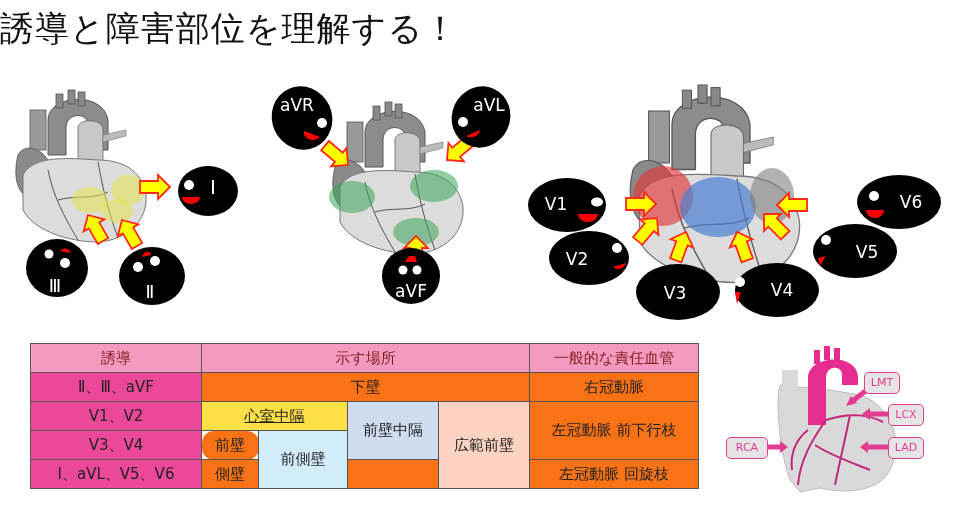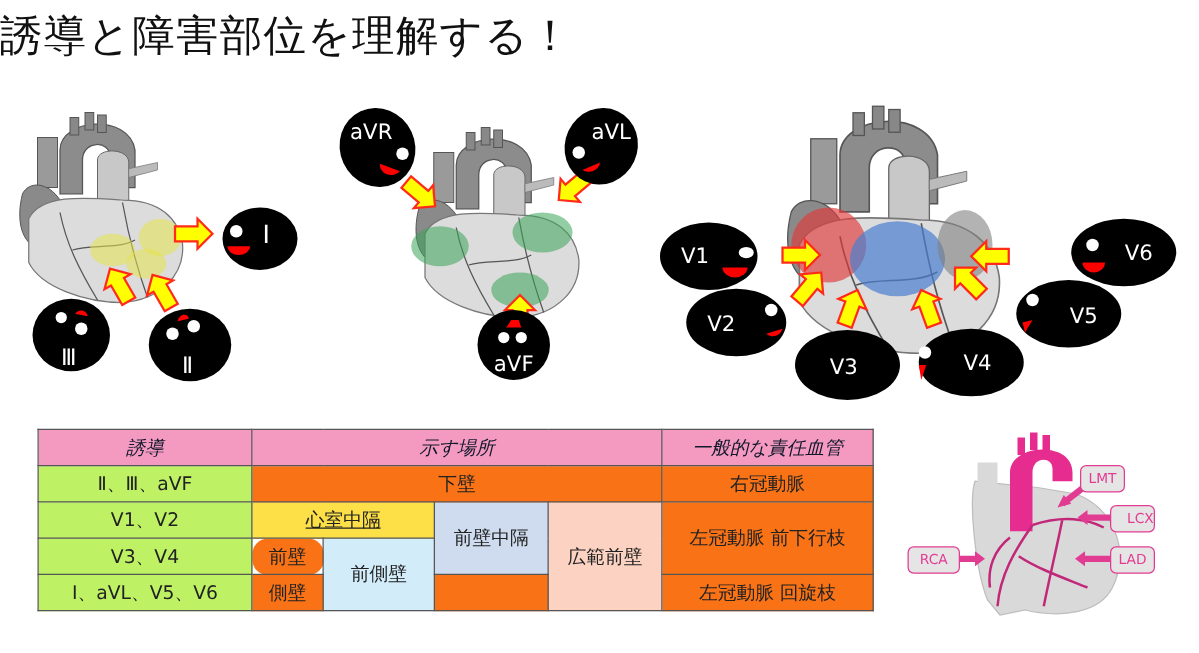--- a/index.html
+++ b/index.html
@@ -2,22 +2,22 @@
 <html><head>
 <meta charset="utf-8">
 <style>
   html, body { margin:0; padding:0; background:#ffffff; }
   body { width:959px; height:522px; position:relative; overflow:hidden; font-family:"DejaVu Sans", sans-serif; }
   .title { position:absolute; left:0; top:6px; width:959px; text-align:left; font-size:34px; color:#111; letter-spacing:1px; font-family:"DejaVu Sans", sans-serif; }
   svg.art { position:absolute; left:0; top:0; }
   .lead-text { font-family:"DejaVu Sans", sans-serif; fill:#fff; }
   table.lead-table { position:absolute; left:30px; top:343px; border-collapse:collapse; font-size:15px; color:#222; font-family:"DejaVu Sans", sans-serif; }
   table.lead-table td, table.lead-table th { border:1px solid #555; text-align:center; padding:0; height:28px; font-weight:normal; }
-  table.lead-table th { background:#f49ac1; color:#0f172a; font-size:15px; height:28px;font-style:italic; }
-  .c-lead { background:#bef264; width:170px; }
+  table.lead-table th { background:#f49ac1; color:#7f1d1d; font-size:15px; height:28px; }
+  .c-lead { background:#ec4899; width:170px; }
   .c-white { background:#f97316;margin-left:24px; }
   .c-sept { background:#fde047;text-decoration:underline; }
   .c-antlat { background:#d2ecfa; }
   .c-antsept { background:#cfdcf0; }
   .c-extant { background:#fcd3c3; }
   .cor-label { position:absolute; border:1.5px solid #e23c92; background:#e5e5e5; color:#e23c92; border-radius:5px; font-size:11px; text-align:center; line-height:20px; height:20px; font-family:"DejaVu Sans", sans-serif; }
 </style>
 </head>
 <body>
 
@@ -171,21 +171,21 @@
     <path d="M888,414 L868,414" stroke="#e23c92" stroke-width="5"></path>
     <path d="M862,414 L870,408 L870,420 Z" fill="#e23c92"></path>
     <path d="M888,447 L866,447" stroke="#e23c92" stroke-width="5"></path>
     <path d="M860,447 L868,441 L868,453 Z" fill="#e23c92"></path>
     <path d="M768,447 L780,447" stroke="#e23c92" stroke-width="5"></path>
     <path d="M788,447 L780,441 L780,453 Z" fill="#e23c92"></path>
   </g>
 </svg>
 
 <div class="cor-label" style="left:864px;top:372px;width:34px;">LMT</div>
-<div class="cor-label" style="left:888px;top:404px;width:34px;text-align:right;">LCX</div>
+<div class="cor-label" style="left:888px;top:404px;width:34px;">LCX</div>
 <div class="cor-label" style="left:888px;top:437px;width:34px;">LAD</div>
 <div class="cor-label" style="left:726px;top:437px;width:40px;">RCA</div>
 
 <table class="lead-table">
   <tbody>
       <tr>
     <th style="width:170px;">誘導</th>
     <th colspan="4">示す場所</th>
     <th style="width:168px;">一般的な責任血管</th>
   </tr>

